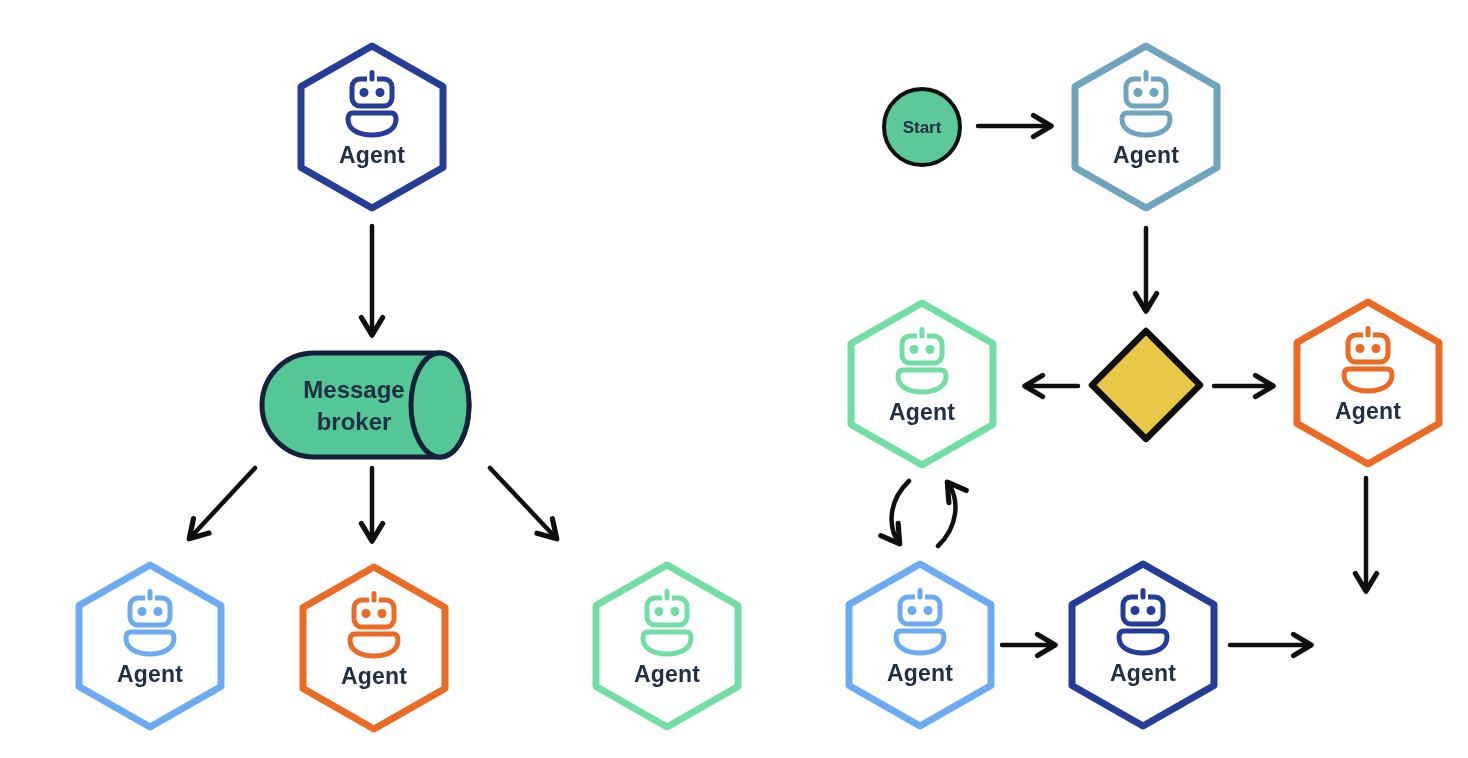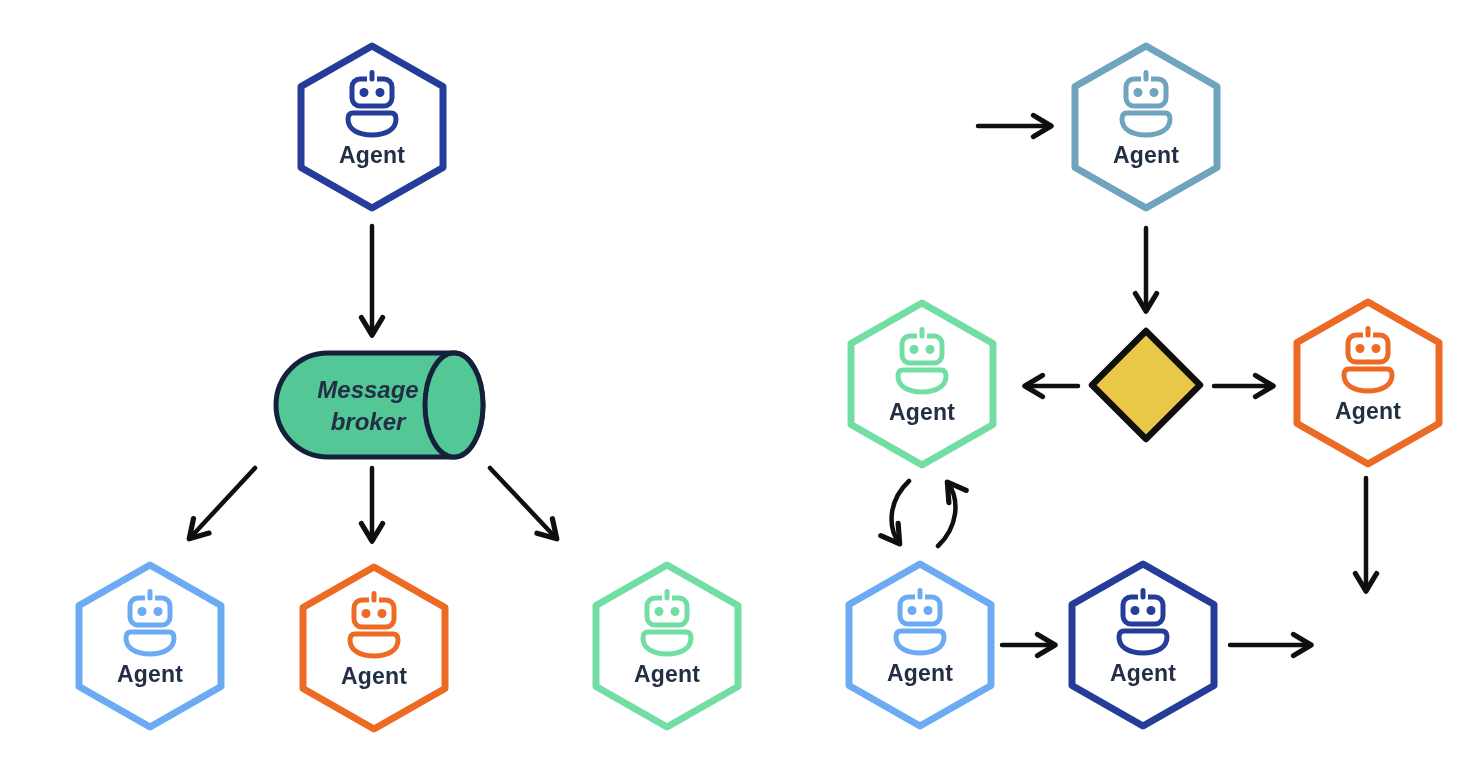--- a/index.html
+++ b/index.html
@@ -61,21 +61,21 @@
         <line class="r-gap" x1="25" y1="9" x2="35" y2="9"></line>
         <line class="r-st" x1="30" y1="2.5" x2="30" y2="9"></line>
         <circle class="r-eye" cx="22" cy="22.5" r="4.5"></circle>
         <circle class="r-eye" cx="38" cy="22.5" r="4.5"></circle>
         <path class="r-st" d="M11 43 L49 43 C52.5 43 54 45.5 54 49 C54 59.5 44 65 30 65 C16 65 6 59.5 6 49 C6 45.5 7.5 43 11 43 Z"></path>
       </g>
       <text class="node-label" x="75" y="121">Agent</text>
     </svg>
   </div>
 
-  <div class="node" style="left: 272px; top: 350px; font-style: italic; --fill: #53C795; --stroke: #15213B;">
+  <div class="node" style="left: 258px; top: 350px; --fill: #53C795; --stroke: #15213B;">
     <svg width="230" height="110" viewBox="0 0 230 110">
       <path class="shape" style="stroke-width:5" d="M182 3 L56 3 A52 52 0 0 0 56 107 L182 107 A29 52 0 0 0 182 3 Z"></path>
       <ellipse class="shape" style="stroke-width:5" cx="182" cy="55" rx="29" ry="52"></ellipse>
       <text class="broker-label" x="96" y="48">Message</text>
       <text class="broker-label" x="96" y="80">broker</text>
     </svg>
   </div>
 
   <div class="node" style="left: 75px; top: 561px; --c: #6CABF3;">
     <svg width="150" height="170" viewBox="0 0 150 170">
@@ -115,20 +115,26 @@
         <line class="r-gap" x1="25" y1="9" x2="35" y2="9"></line>
         <line class="r-st" x1="30" y1="2.5" x2="30" y2="9"></line>
         <circle class="r-eye" cx="22" cy="22.5" r="4.5"></circle>
         <circle class="r-eye" cx="38" cy="22.5" r="4.5"></circle>
         <path class="r-st" d="M11 43 L49 43 C52.5 43 54 45.5 54 49 C54 59.5 44 65 30 65 C16 65 6 59.5 6 49 C6 45.5 7.5 43 11 43 Z"></path>
       </g>
       <text class="node-label" x="75" y="121">Agent</text>
     </svg>
   </div>
 
+  <div class="node" style="left: 880px; top: 85px; --fill: #5BCA98; --stroke: #0F0F0F;">
+    <svg width="84" height="84" viewBox="0 0 84 84">
+      <circle class="shape" style="stroke-width:4" cx="42" cy="42" r="38"></circle>
+      <text class="terminal-label" x="42" y="48">Start</text>
+    </svg>
+  </div>
 
   <div class="node" style="left: 1071px; top: 42px; --c: #6EA4BD;">
     <svg width="150" height="170" viewBox="0 0 150 170">
       <polygon class="hex-outline" points="75,4 146,44.5 146,125.5 75,166 4,125.5 4,44.5"></polygon>
       <g class="robot" transform="translate(45,28)">
         <rect class="r-st" x="10" y="9" width="40" height="27" rx="8"></rect>
         <line class="r-gap" x1="25" y1="9" x2="35" y2="9"></line>
         <line class="r-st" x1="30" y1="2.5" x2="30" y2="9"></line>
         <circle class="r-eye" cx="22" cy="22.5" r="4.5"></circle>
         <circle class="r-eye" cx="38" cy="22.5" r="4.5"></circle>

